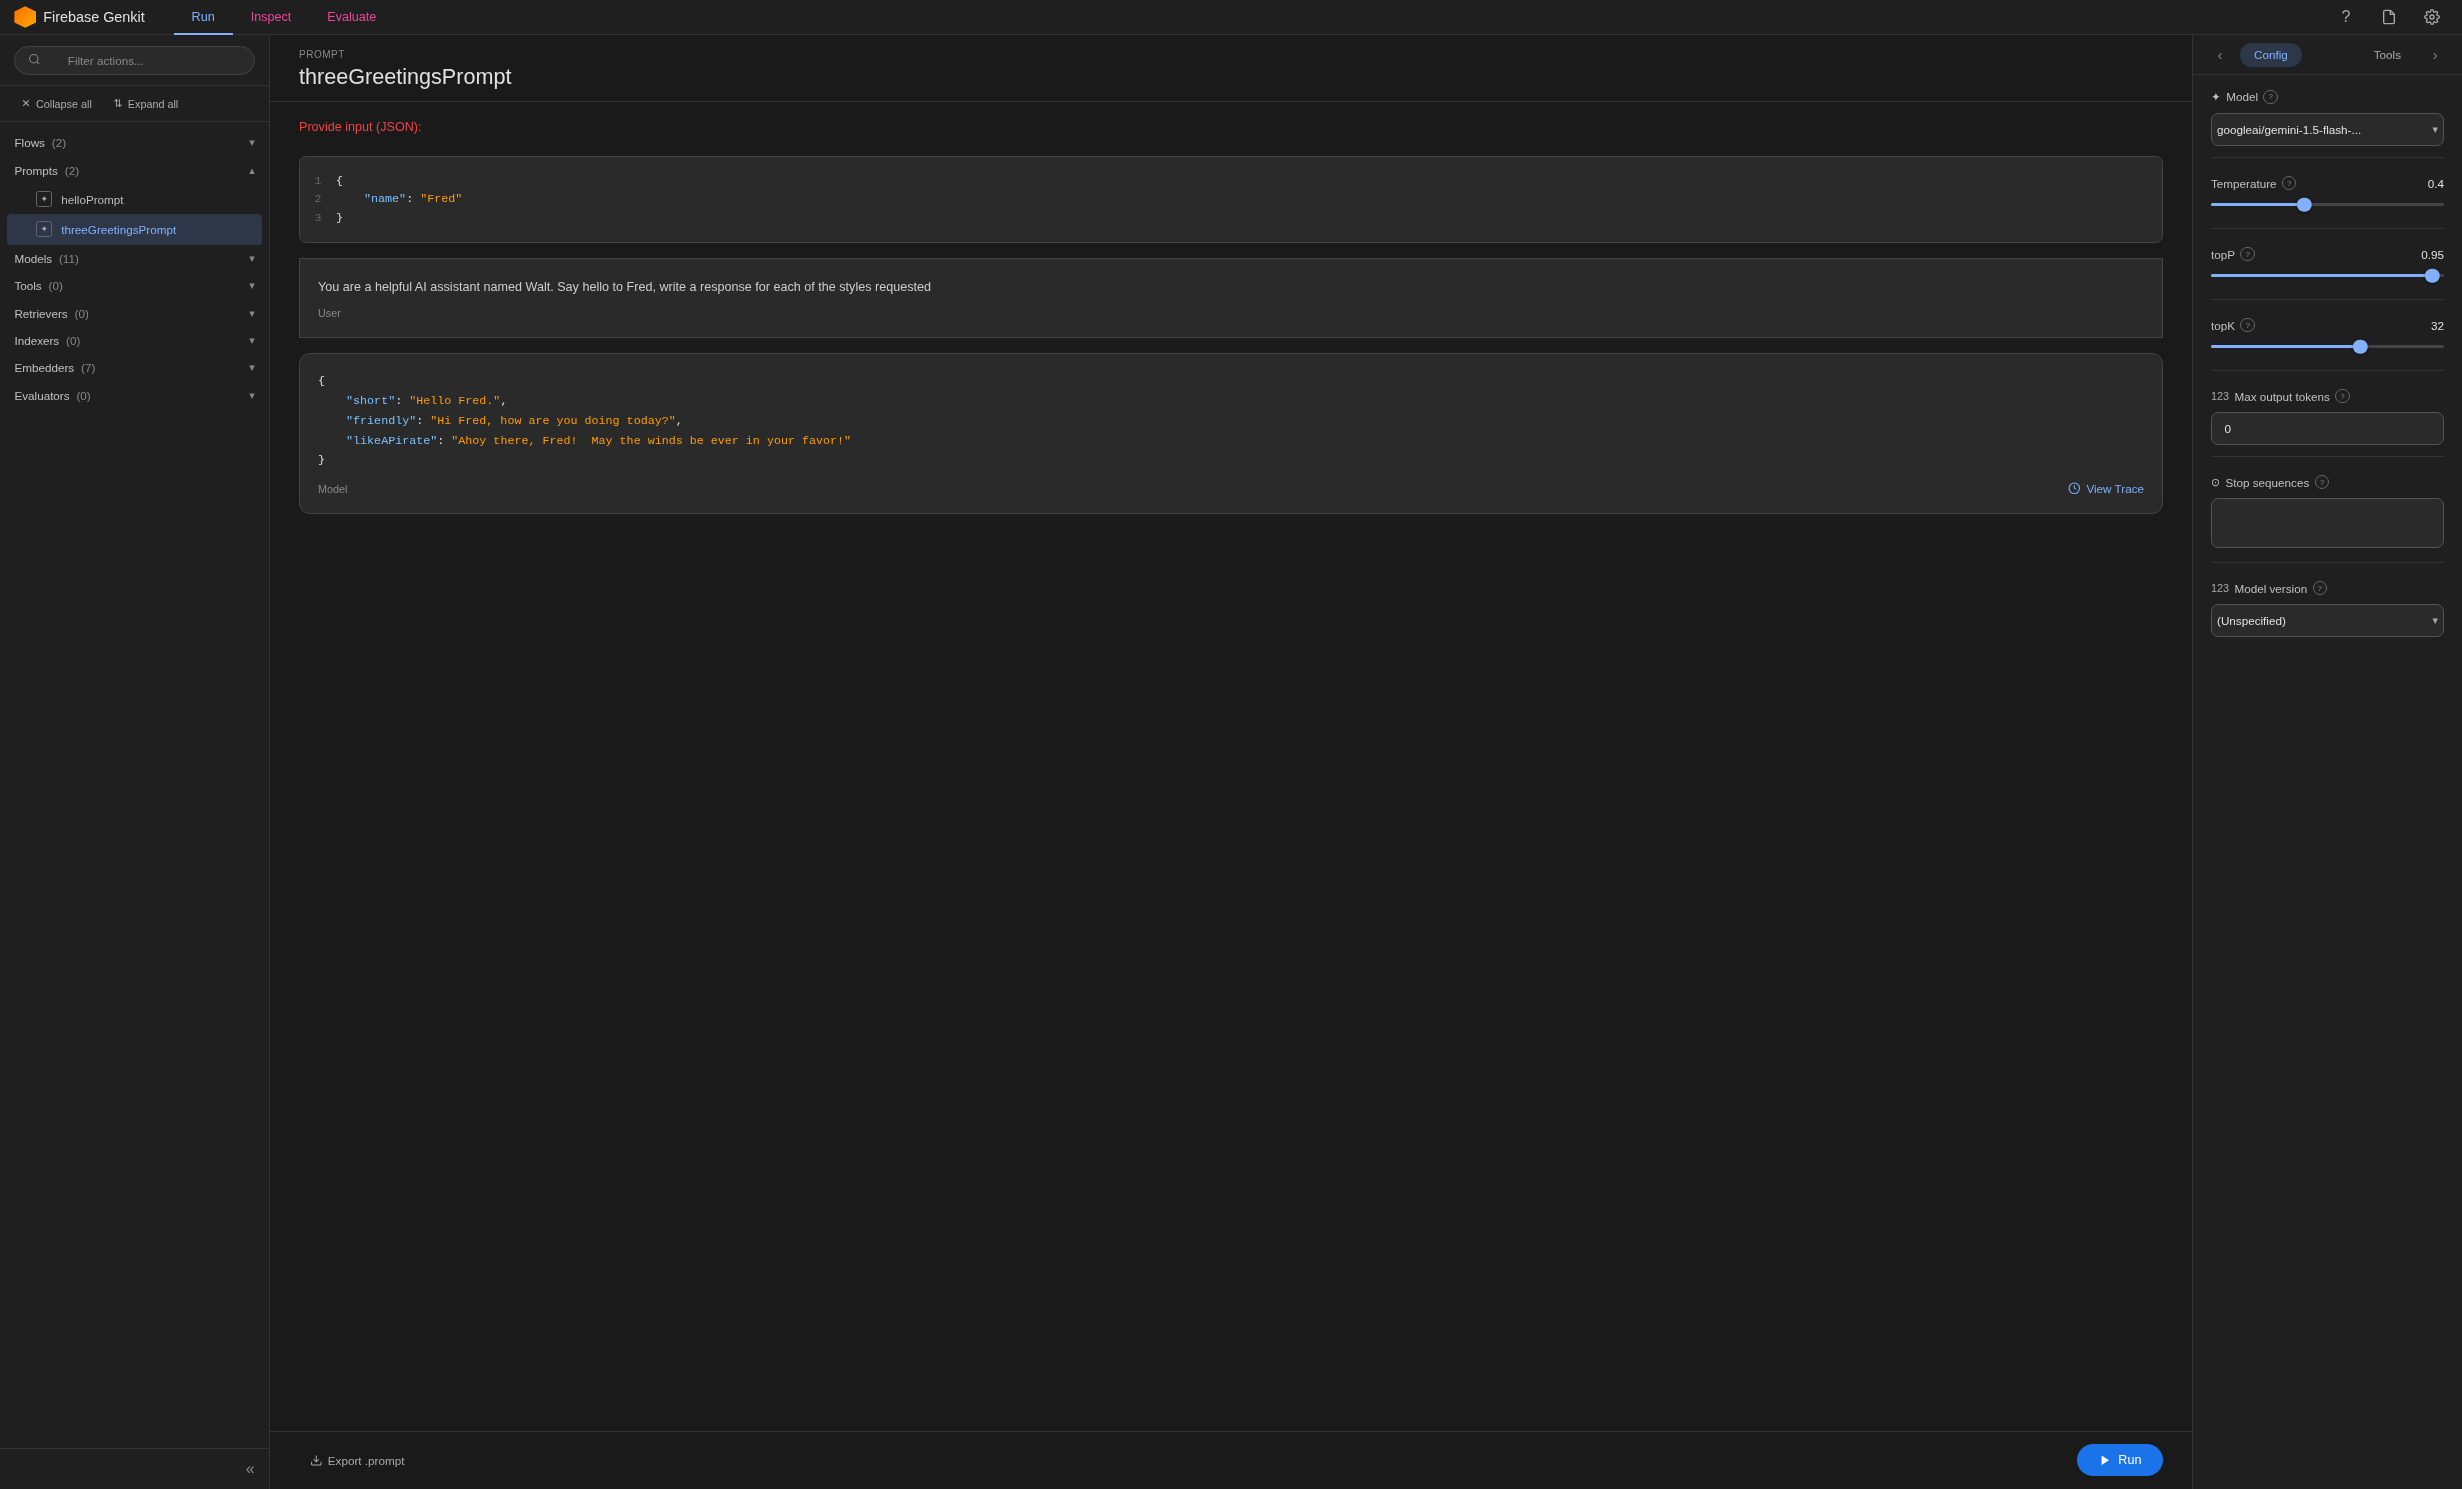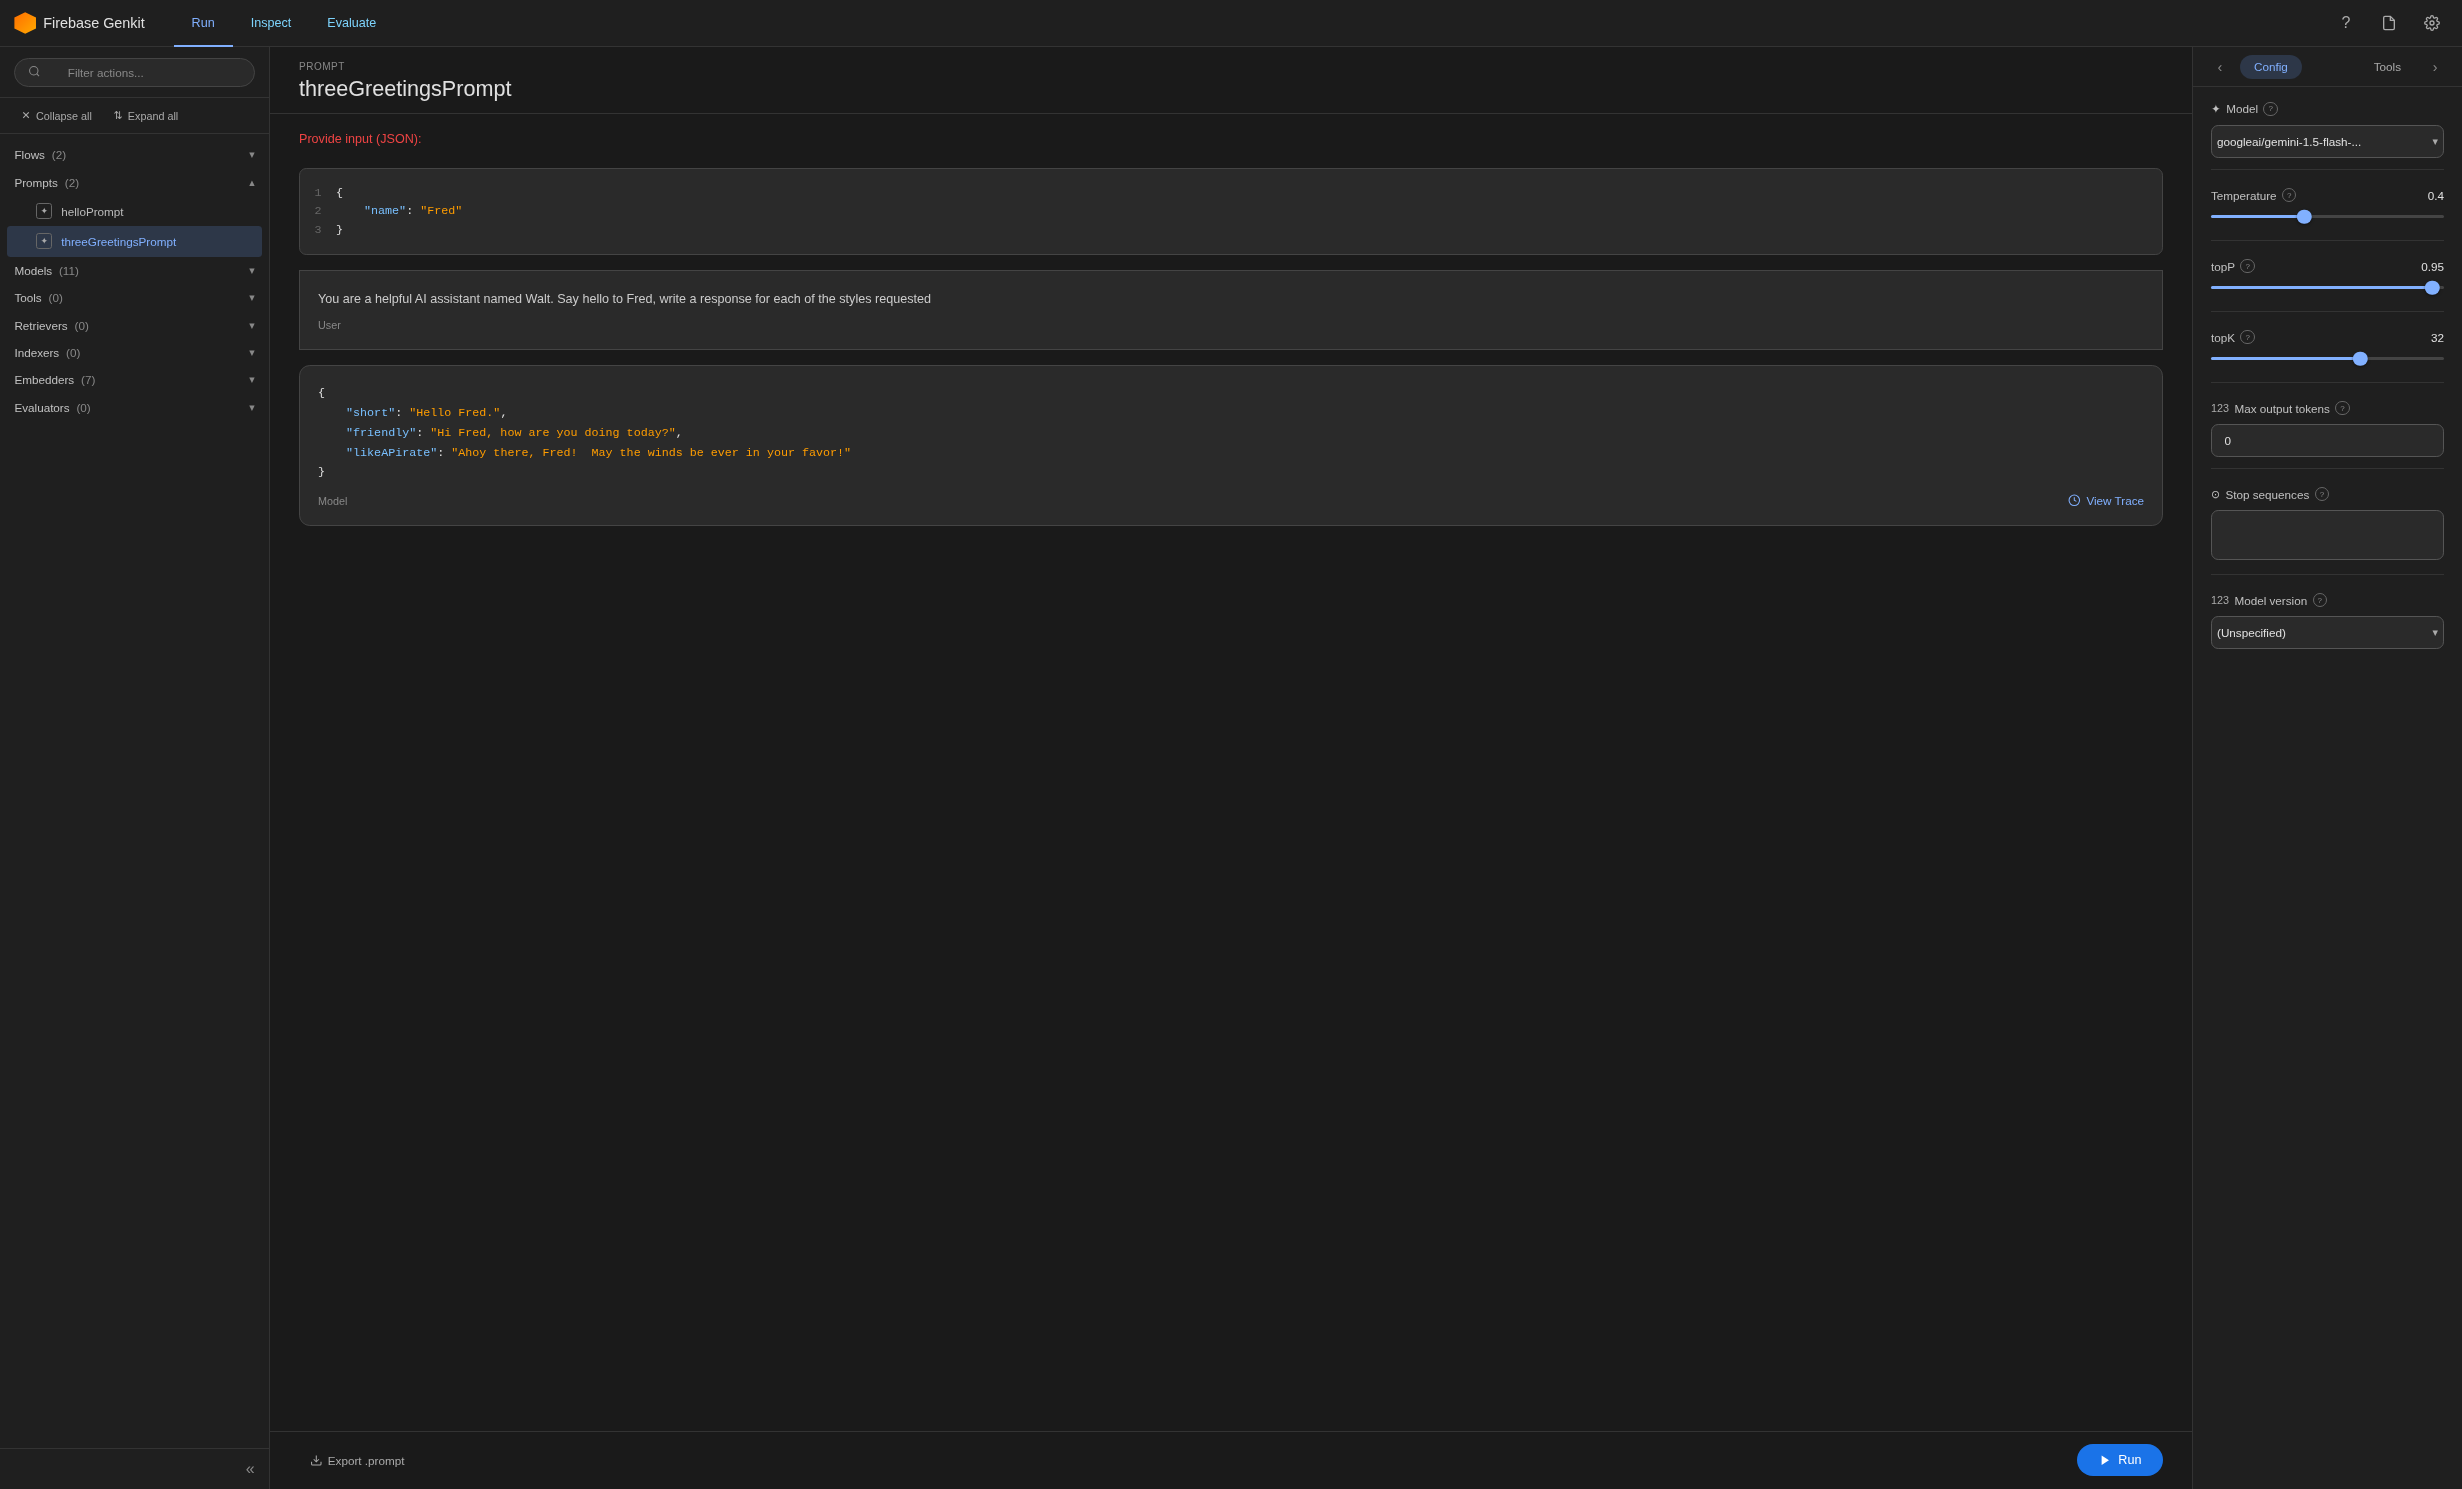--- a/index.html
+++ b/index.html
@@ -14,21 +14,21 @@
       flex-direction: column;
     }
 
     
     .top-nav {
       background: #1f1f1f;
       border-bottom: 0.9px solid #333;
       display: flex;
       align-items: center;
       padding: 0 14.4px;
-      height: 47px;
+      height: 35px;
       flex-shrink: 0;
       gap: 7.2px;
     }
     .brand {
       display: flex;
       align-items: center;
       gap: 7.2px;
       margin-right: 21.6px;
     }
     .brand-icon {
@@ -45,21 +45,21 @@
     .nav-tabs {
       display: flex;
       gap: 0;
       height: 100%;
       align-items: stretch;
     }
     .nav-tab {
       display: flex;
       align-items: center;
       padding: 0 18px;
-      color: #7dd3fc;
+      color: #ec4899;
       cursor: pointer;
       font-size: 12.6px;
       border-bottom: 2.7px solid transparent;
       position: relative;
       top: 0.9px;
     }
     .nav-tab.active {
       color: #81b0ff;
       border-bottom-color: #81b0ff;
     }

